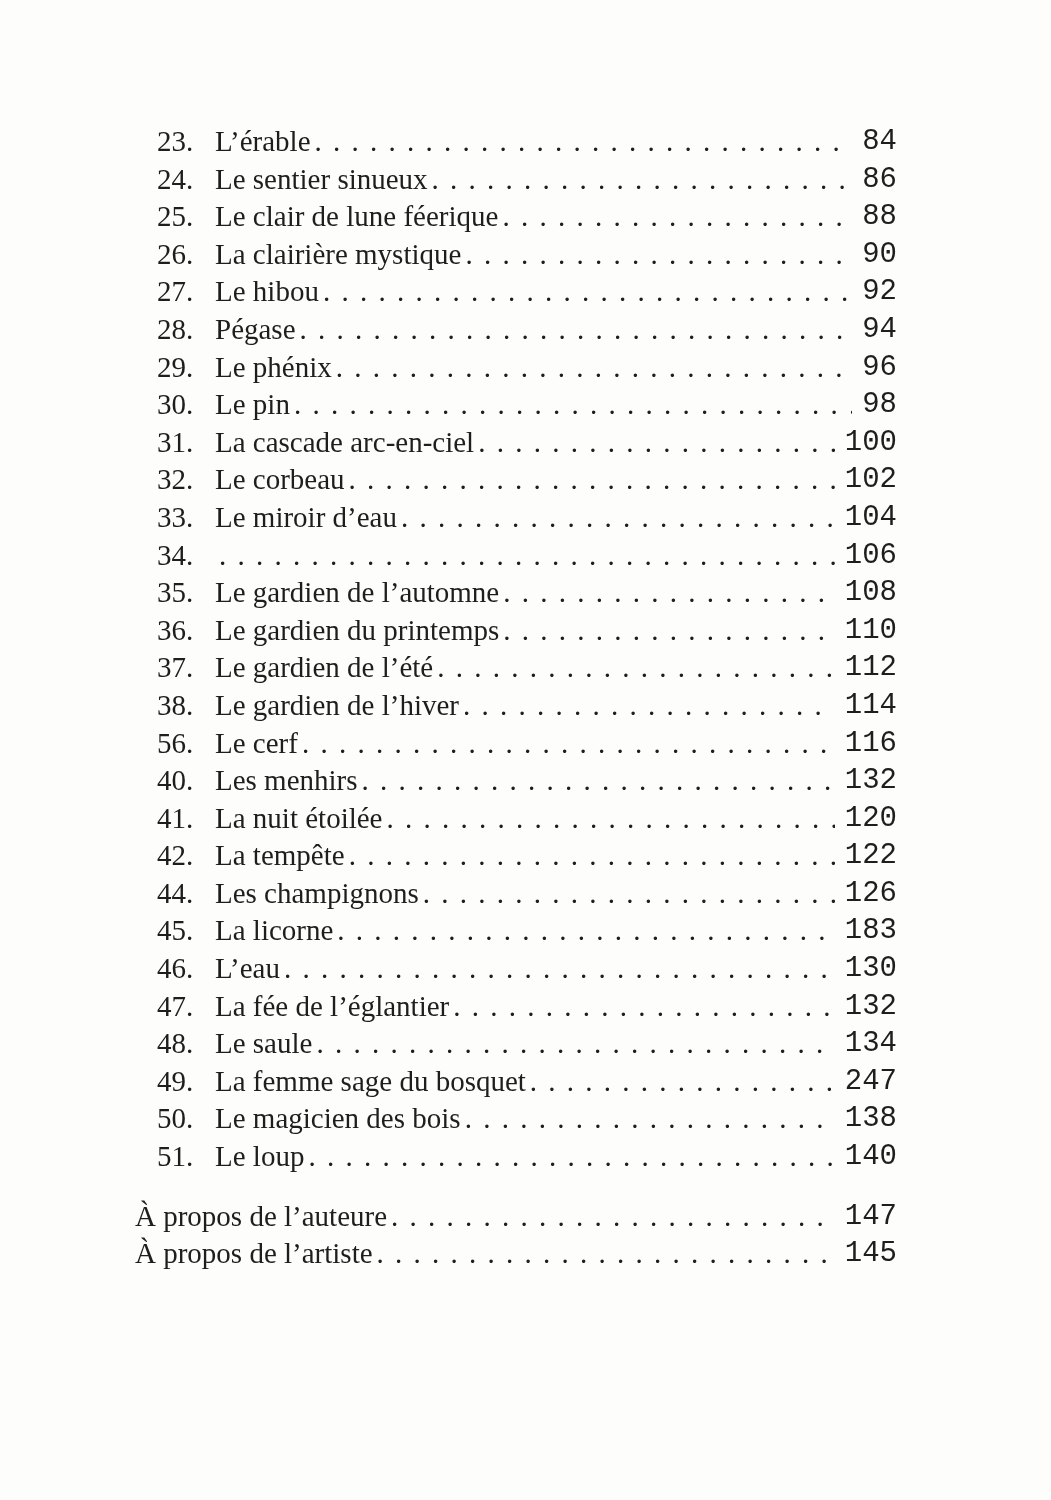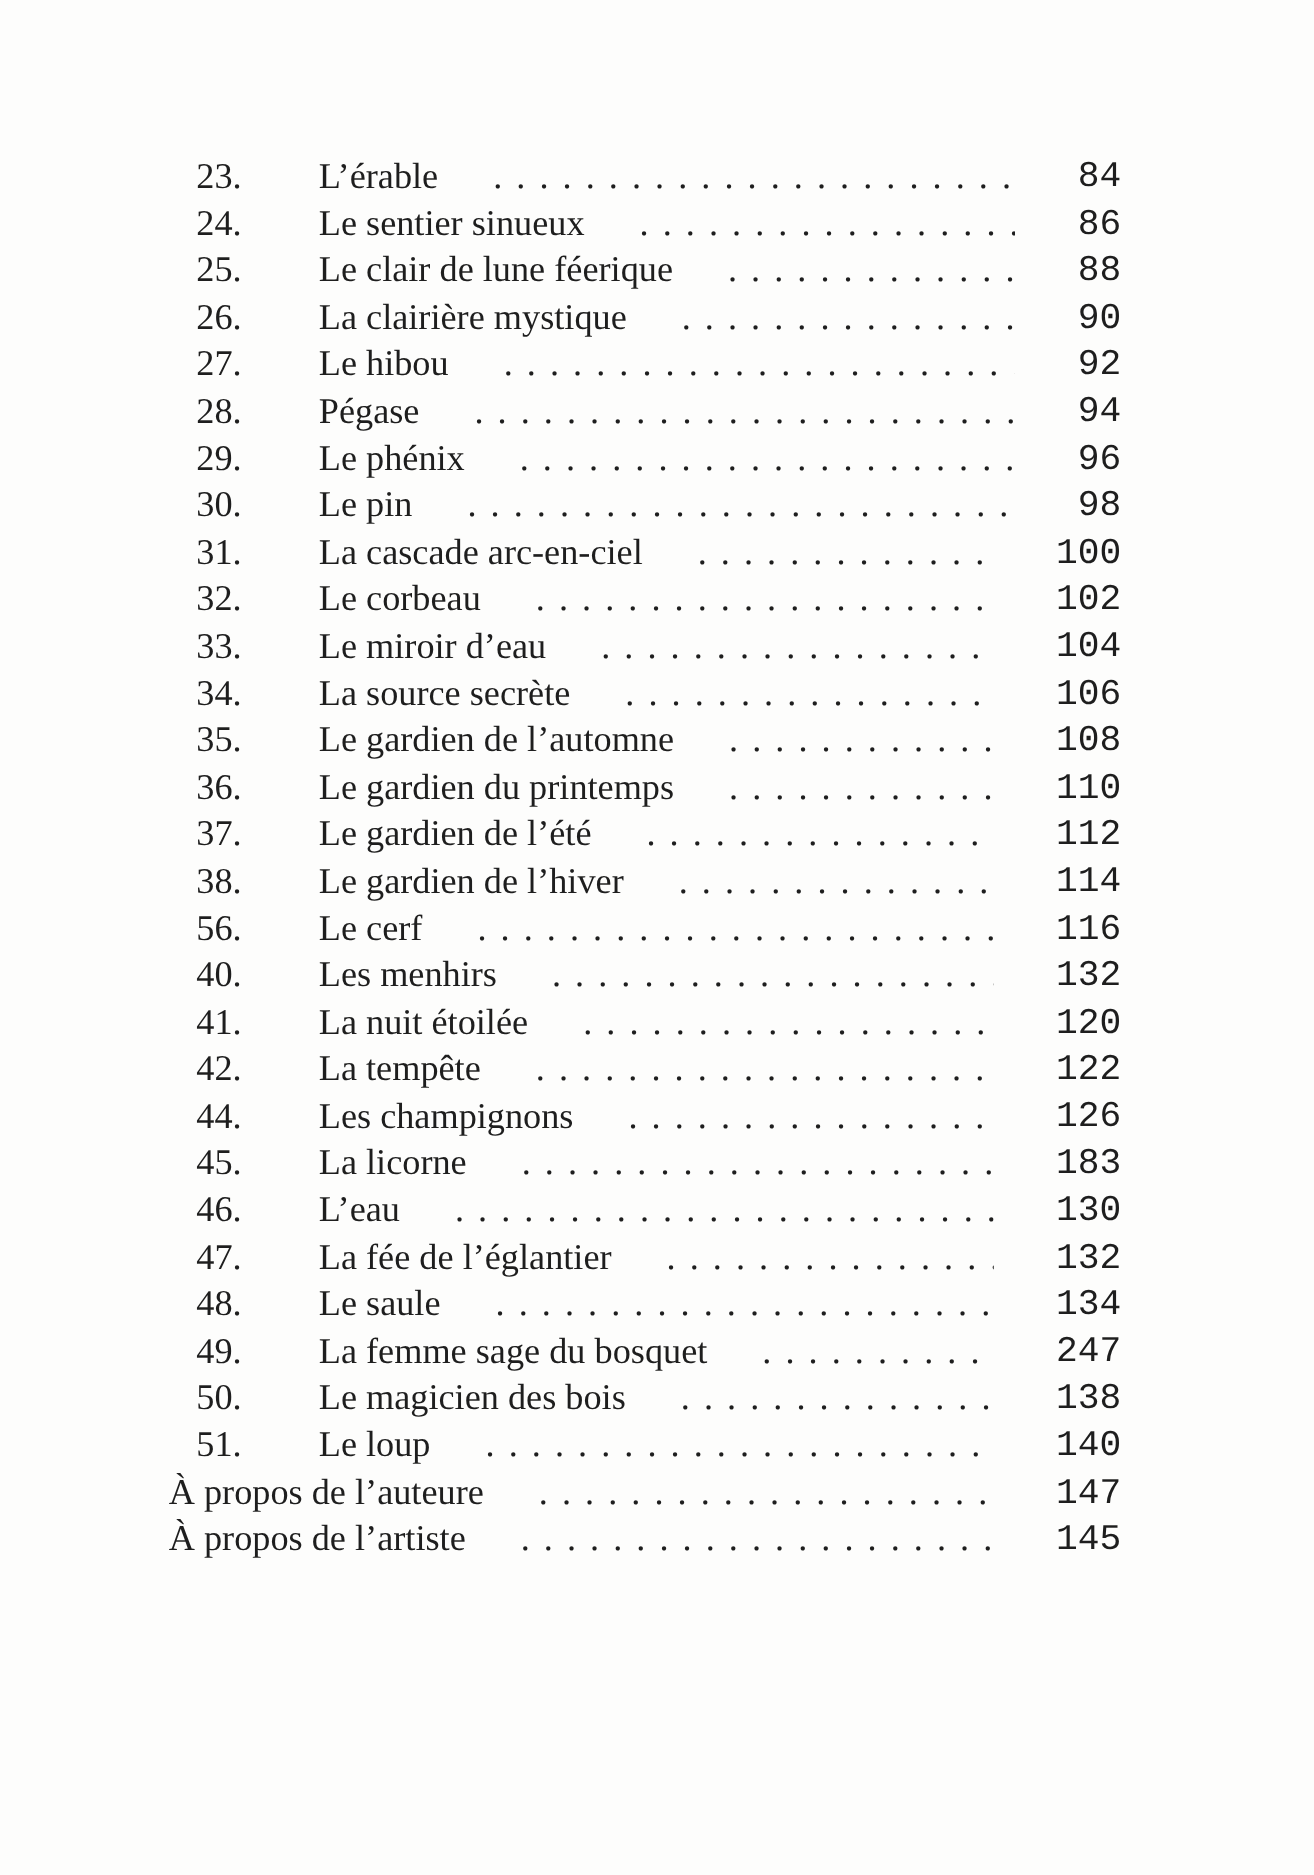--- a/index.html
+++ b/index.html
@@ -23,21 +23,20 @@
     top: 123px;
     width: 762px;
   }
   .row {
     display: flex;
     align-items: flex-start;
     height: 37.6px;
     line-height: 37.6px;
     font-size: 29px;
     white-space: nowrap;
-    gap: 40px;
   }
   .entries .row {
     padding-left: 22px;
   }
   .num {
     flex: none;
     width: 58px;
   }
   .title {
     flex: none;
@@ -53,20 +52,21 @@
   .leader::after {
     content: ". . . . . . . . . . . . . . . . . . . . . . . . . . . . . . . . . . . . . . . . . . . . . . . . . . . . . . . . . . . .";
   }
   .page-num {
     flex: none;
     padding-left: 10px;
     text-align: right;
     font-family: Liberation Mono, monospace;
   }
   .about {
+    margin-top: 22px;
   }
 </style>
 </head>
 <body>
 
 <div class="page">
   <div class="toc">
     <div class="entries" id="toc-entries">
         <div class="row">
     <span class="num">23.</span>
@@ -129,21 +129,20 @@
     <span class="page-num">102</span>
   </div>
         <div class="row">
     <span class="num">33.</span>
     <span class="title">Le miroir d’eau</span>
     <span class="leader"></span>
     <span class="page-num">104</span>
   </div>
         <div class="row">
     <span class="num">34.</span>
-    <span class="title">La source secrète</span>
     <span class="leader"></span>
     <span class="page-num">106</span>
   </div>
         <div class="row">
     <span class="num">35.</span>
     <span class="title">Le gardien de l’automne</span>
     <span class="leader"></span>
     <span class="page-num">108</span>
   </div>
         <div class="row">

